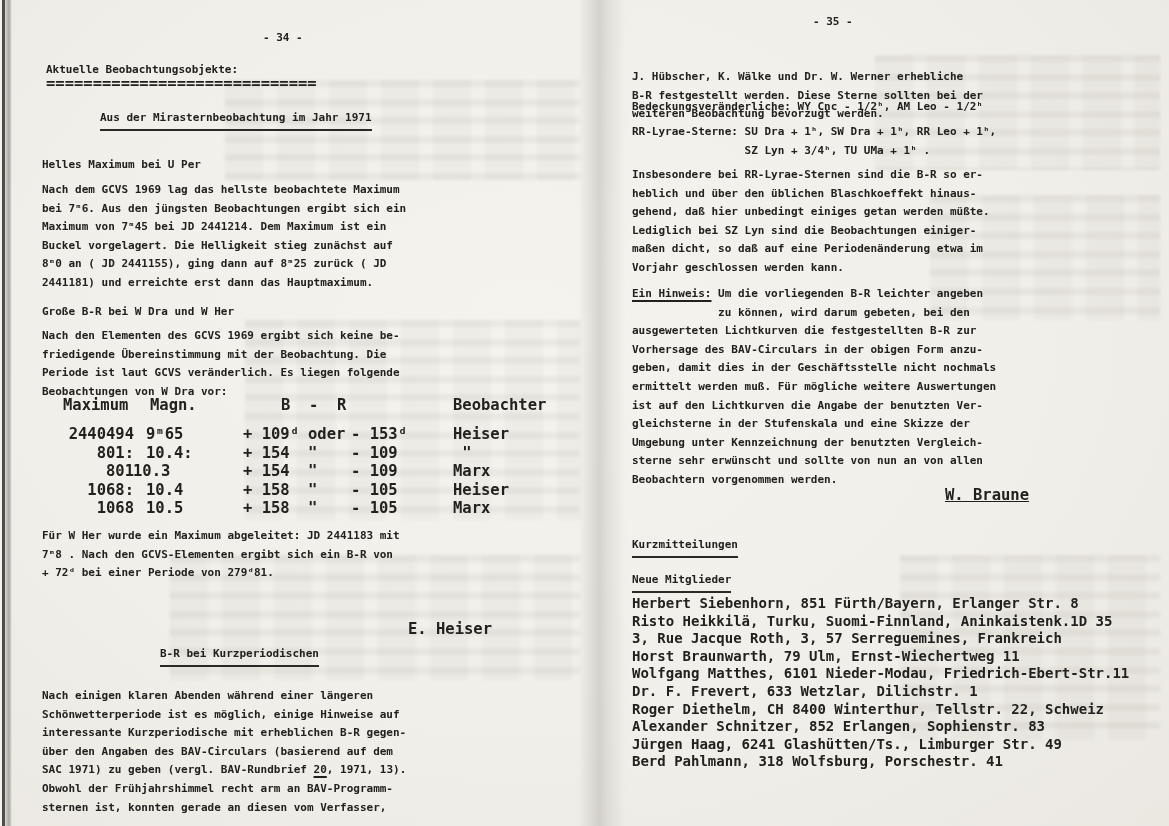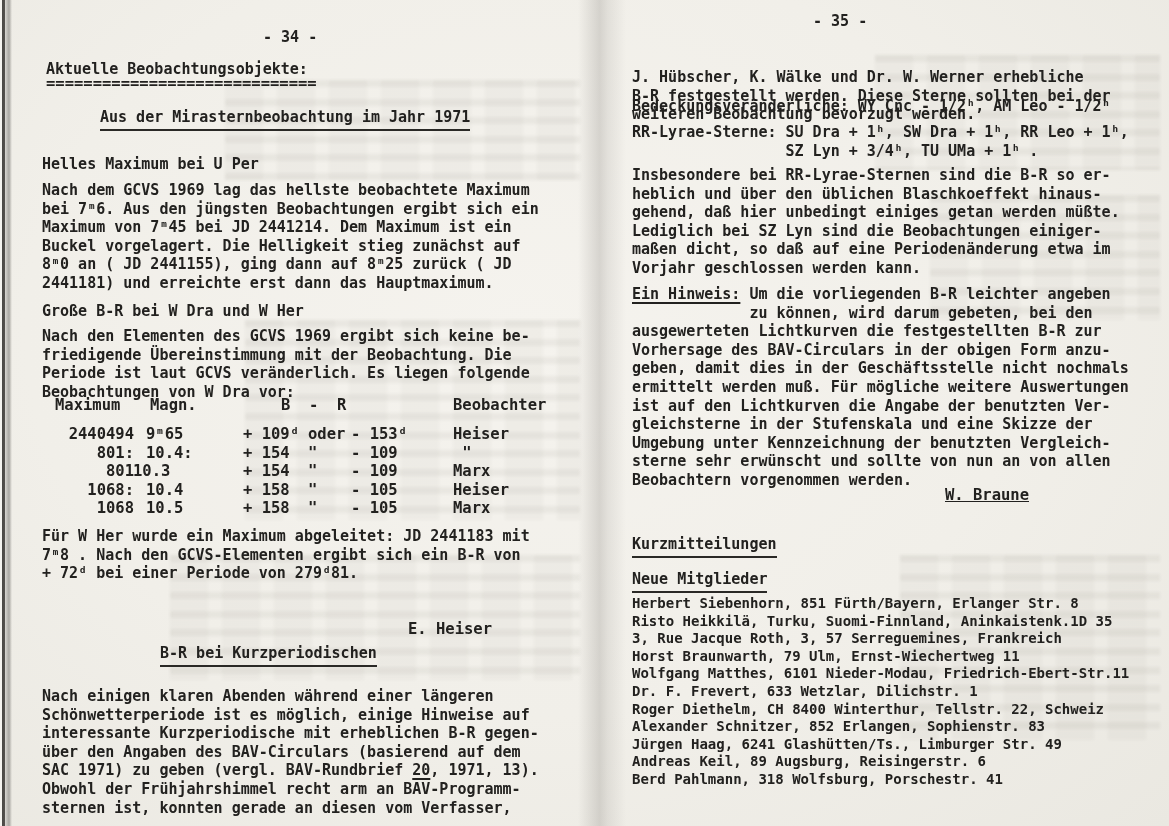--- a/index.html
+++ b/index.html
@@ -22,21 +22,21 @@
     background:linear-gradient(90deg,rgba(0,0,0,0) 0%,rgba(60,55,50,.16) 45%,rgba(60,55,50,.09) 62%,rgba(0,0,0,0) 100%);
   }
   .bleed{
     position:absolute;
     background:
       repeating-linear-gradient(90deg, rgba(95,90,78,.10) 0px 38px, rgba(0,0,0,0) 38px 52px),
       repeating-linear-gradient(180deg, rgba(95,90,78,.17) 0px 7px, rgba(0,0,0,0) 7px 18.6px);
     filter:blur(1.8px);
     opacity:.4;
   }
-  .blk{position:absolute;white-space:pre;font-size:15px;line-height:18.6px;}
+  .blk{position:absolute;white-space:pre;font-size:11px;line-height:18.6px;}
   .one{line-height:19px;}
   .hu{border-bottom:2px solid #2a2926;padding-bottom:2px;display:inline-block;}
   .u{text-decoration:underline;text-decoration-thickness:2px;text-underline-offset:3px;}
   .eqrow{letter-spacing:0px;font-size:15.5px;}
   .tblwrap{position:absolute;left:42px;top:396px;width:535px;height:130px;font-size:15.5px;}
   .tc{position:absolute;white-space:pre;}
   .trow{position:absolute;left:0;width:535px;height:18.6px;}
   .members{position:absolute;left:632px;top:595px;font-size:14px;}
   .members div{white-space:pre;line-height:17.6px;}
   .sig{font-size:15.5px;}
@@ -72,21 +72,21 @@
 
   <div class="blk one" style="left:42px;top:302px;">Große B-R bei W Dra und W Her</div>
 
   <div class="blk" style="left:42px;top:327px;">Nach den Elementen des GCVS 1969 ergibt sich keine be-
 friedigende Übereinstimmung mit der Beobachtung. Die
 Periode ist laut GCVS veränderlich. Es liegen folgende
 Beobachtungen von W Dra vor:</div>
 
   <div class="tblwrap">
     <div class="trow" style="top:0px;">
-      <span class="tc" style="left:13px;">Maximum</span>
+      <span class="tc" style="left:21px;">Maximum</span>
       <span class="tc" style="left:108px;">Magn.</span>
       <span class="tc" style="left:239px;">B  -  R</span>
       <span class="tc" style="left:411px;">Beobachter</span>
     </div>
     <div class="trow" style="top:29px;">
       <span class="tc" style="left:0px;width:92px;text-align:right;">2440494</span>
       <span class="tc" style="left:104px;">9ᵐ65</span>
       <span class="tc" style="left:201px;">+ 109ᵈ</span>
       <span class="tc" style="left:266px;">oder</span>
       <span class="tc" style="left:309px;">- 153ᵈ</span>
@@ -183,19 +183,18 @@
   <div class="members">
     <div>Herbert Siebenhorn, 851 Fürth/Bayern, Erlanger Str. 8</div>
     <div>Risto Heikkilä, Turku, Suomi-Finnland, Aninkaistenk.1D 35</div>
     <div>3, Rue Jacque Roth, 3, 57 Serreguemines, Frankreich</div>
     <div>Horst Braunwarth, 79 Ulm, Ernst-Wiechertweg 11</div>
     <div>Wolfgang Matthes, 6101 Nieder-Modau, Friedrich-Ebert-Str.11</div>
     <div>Dr. F. Frevert, 633 Wetzlar, Dilichstr. 1</div>
     <div>Roger Diethelm, CH 8400 Winterthur, Tellstr. 22, Schweiz</div>
     <div>Alexander Schnitzer, 852 Erlangen, Sophienstr. 83</div>
     <div>Jürgen Haag, 6241 Glashütten/Ts., Limburger Str. 49</div>
-    <div>Andreas Keil, 89 Augsburg, Reisingerstr. 6</div>
     <div>Berd Pahlmann, 318 Wolfsburg, Porschestr. 41</div>
   </div>
 </div>
 
 <div class="gutter"></div>
 <div class="left-edge"></div>
 
 </body></html>

